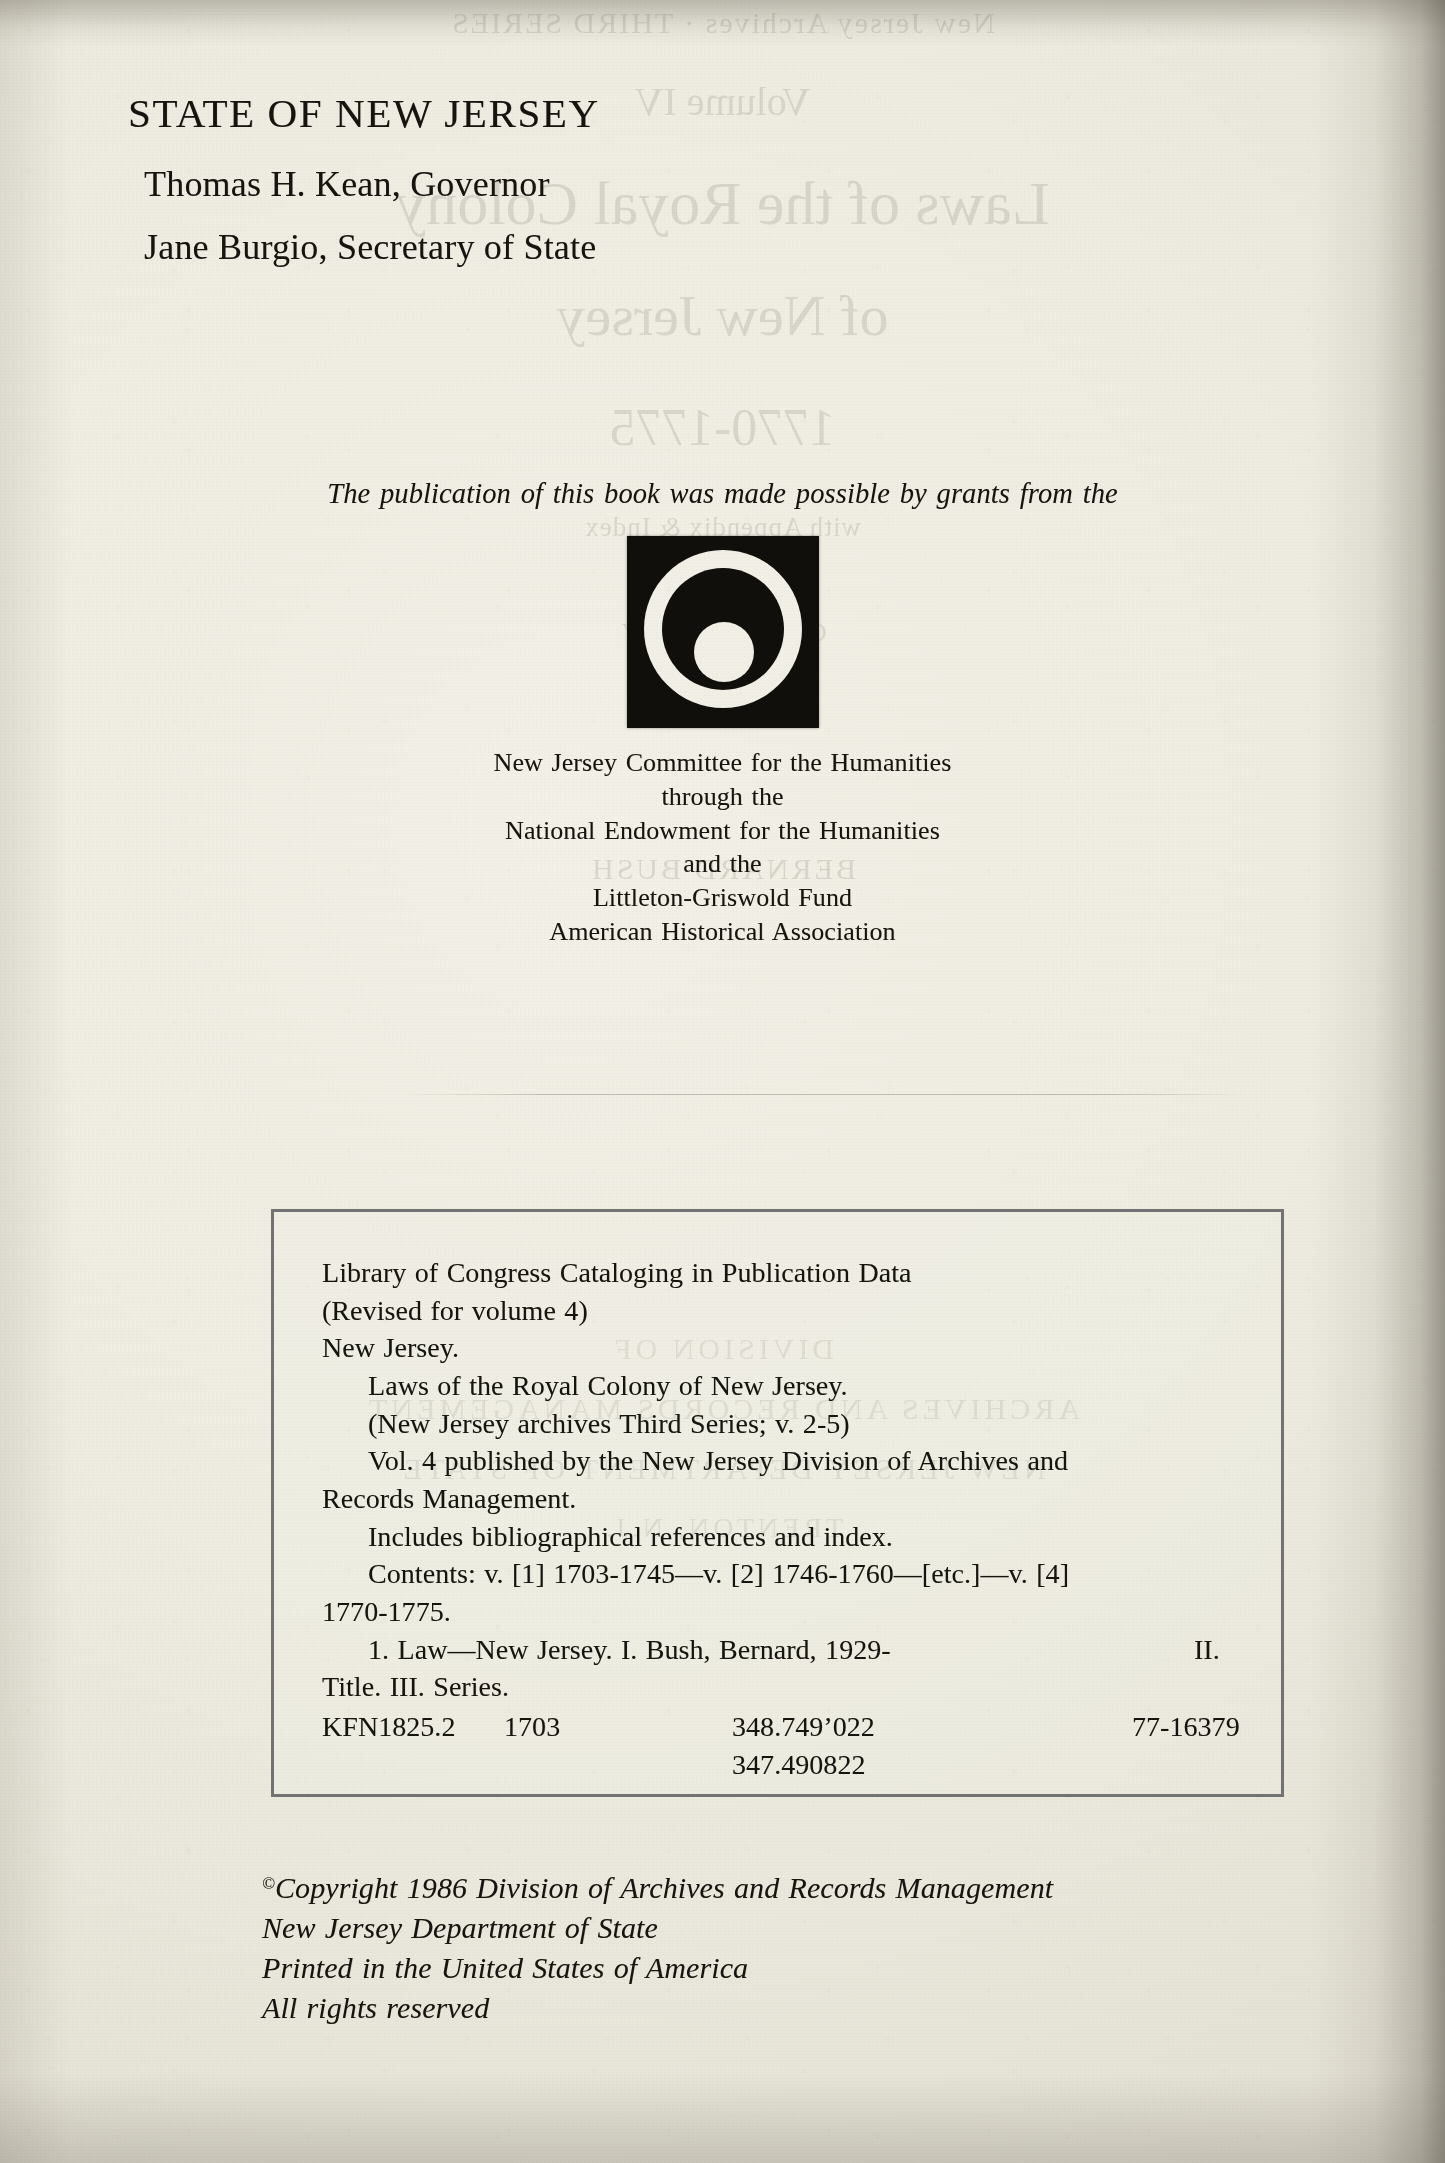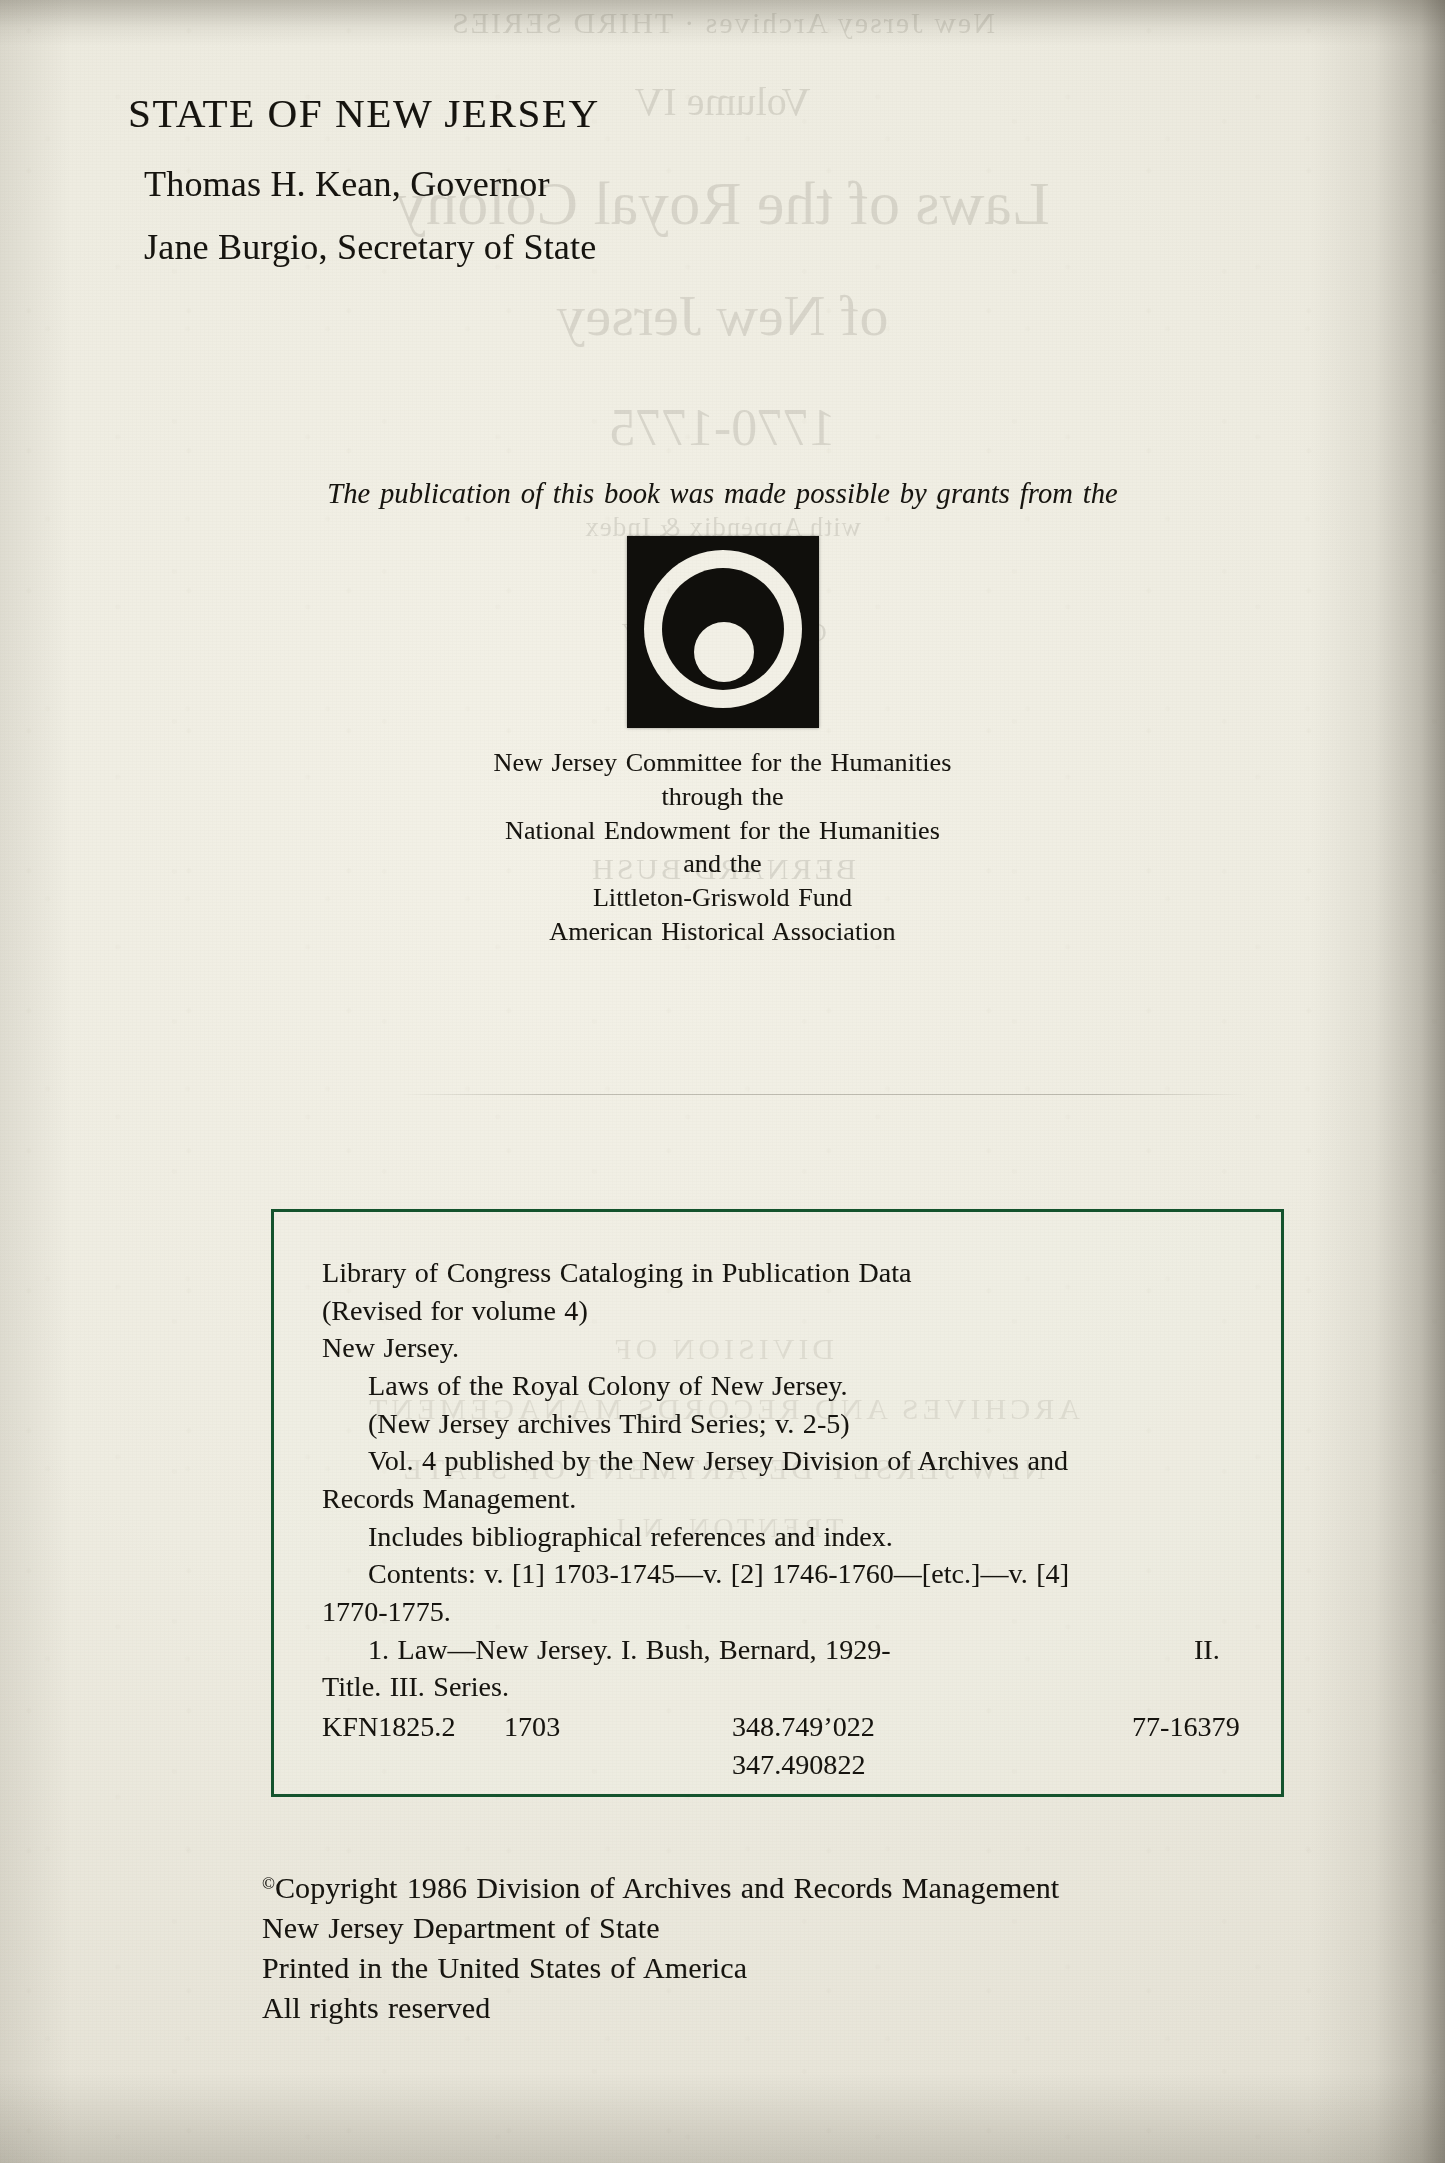--- a/index.html
+++ b/index.html
@@ -164,21 +164,21 @@
     position: absolute;
     left: 400px; width: 848px; top: 1094px; height: 1px;
     background: linear-gradient(to right, rgba(90,86,74,0) 0%, rgba(90,86,74,.32) 18%, rgba(90,86,74,.34) 82%, rgba(90,86,74,0) 100%);
   }
 
   
   .lc-box {
     position: absolute;
     left: 271px; top: 1209px;
     width: 1013px; height: 588px;
-    border: 3px solid #14532d;
+    border: 3px solid #737373;
     box-sizing: border-box;
     background: rgba(241,239,230,.28);
   }
   .lc-inner {
     position: absolute;
     left: 48px; top: 42px; right: 26px;
     font-size: 28px;
     line-height: 1.345;
     letter-spacing: .05px;
     word-spacing: 1.4px;
@@ -201,21 +201,21 @@
   
   .copyright {
     position: absolute;
     left: 262px; top: 1868px;
     font-size: 30px;
     line-height: 1.33;
     letter-spacing: .1px;
     word-spacing: 1.6px;
     text-shadow: .3px .3px 0 rgba(20,18,14,.22);
   }
-  .copyright div { white-space: nowrap; }
+  .copyright div { white-space: nowrap; font-style: italic; }
   .copyright .sup {
     font-size: 17px;
     vertical-align: 9px;
     letter-spacing: 0;
   }
 </style>
 </head>
 <body>
 
 <div class="page">

